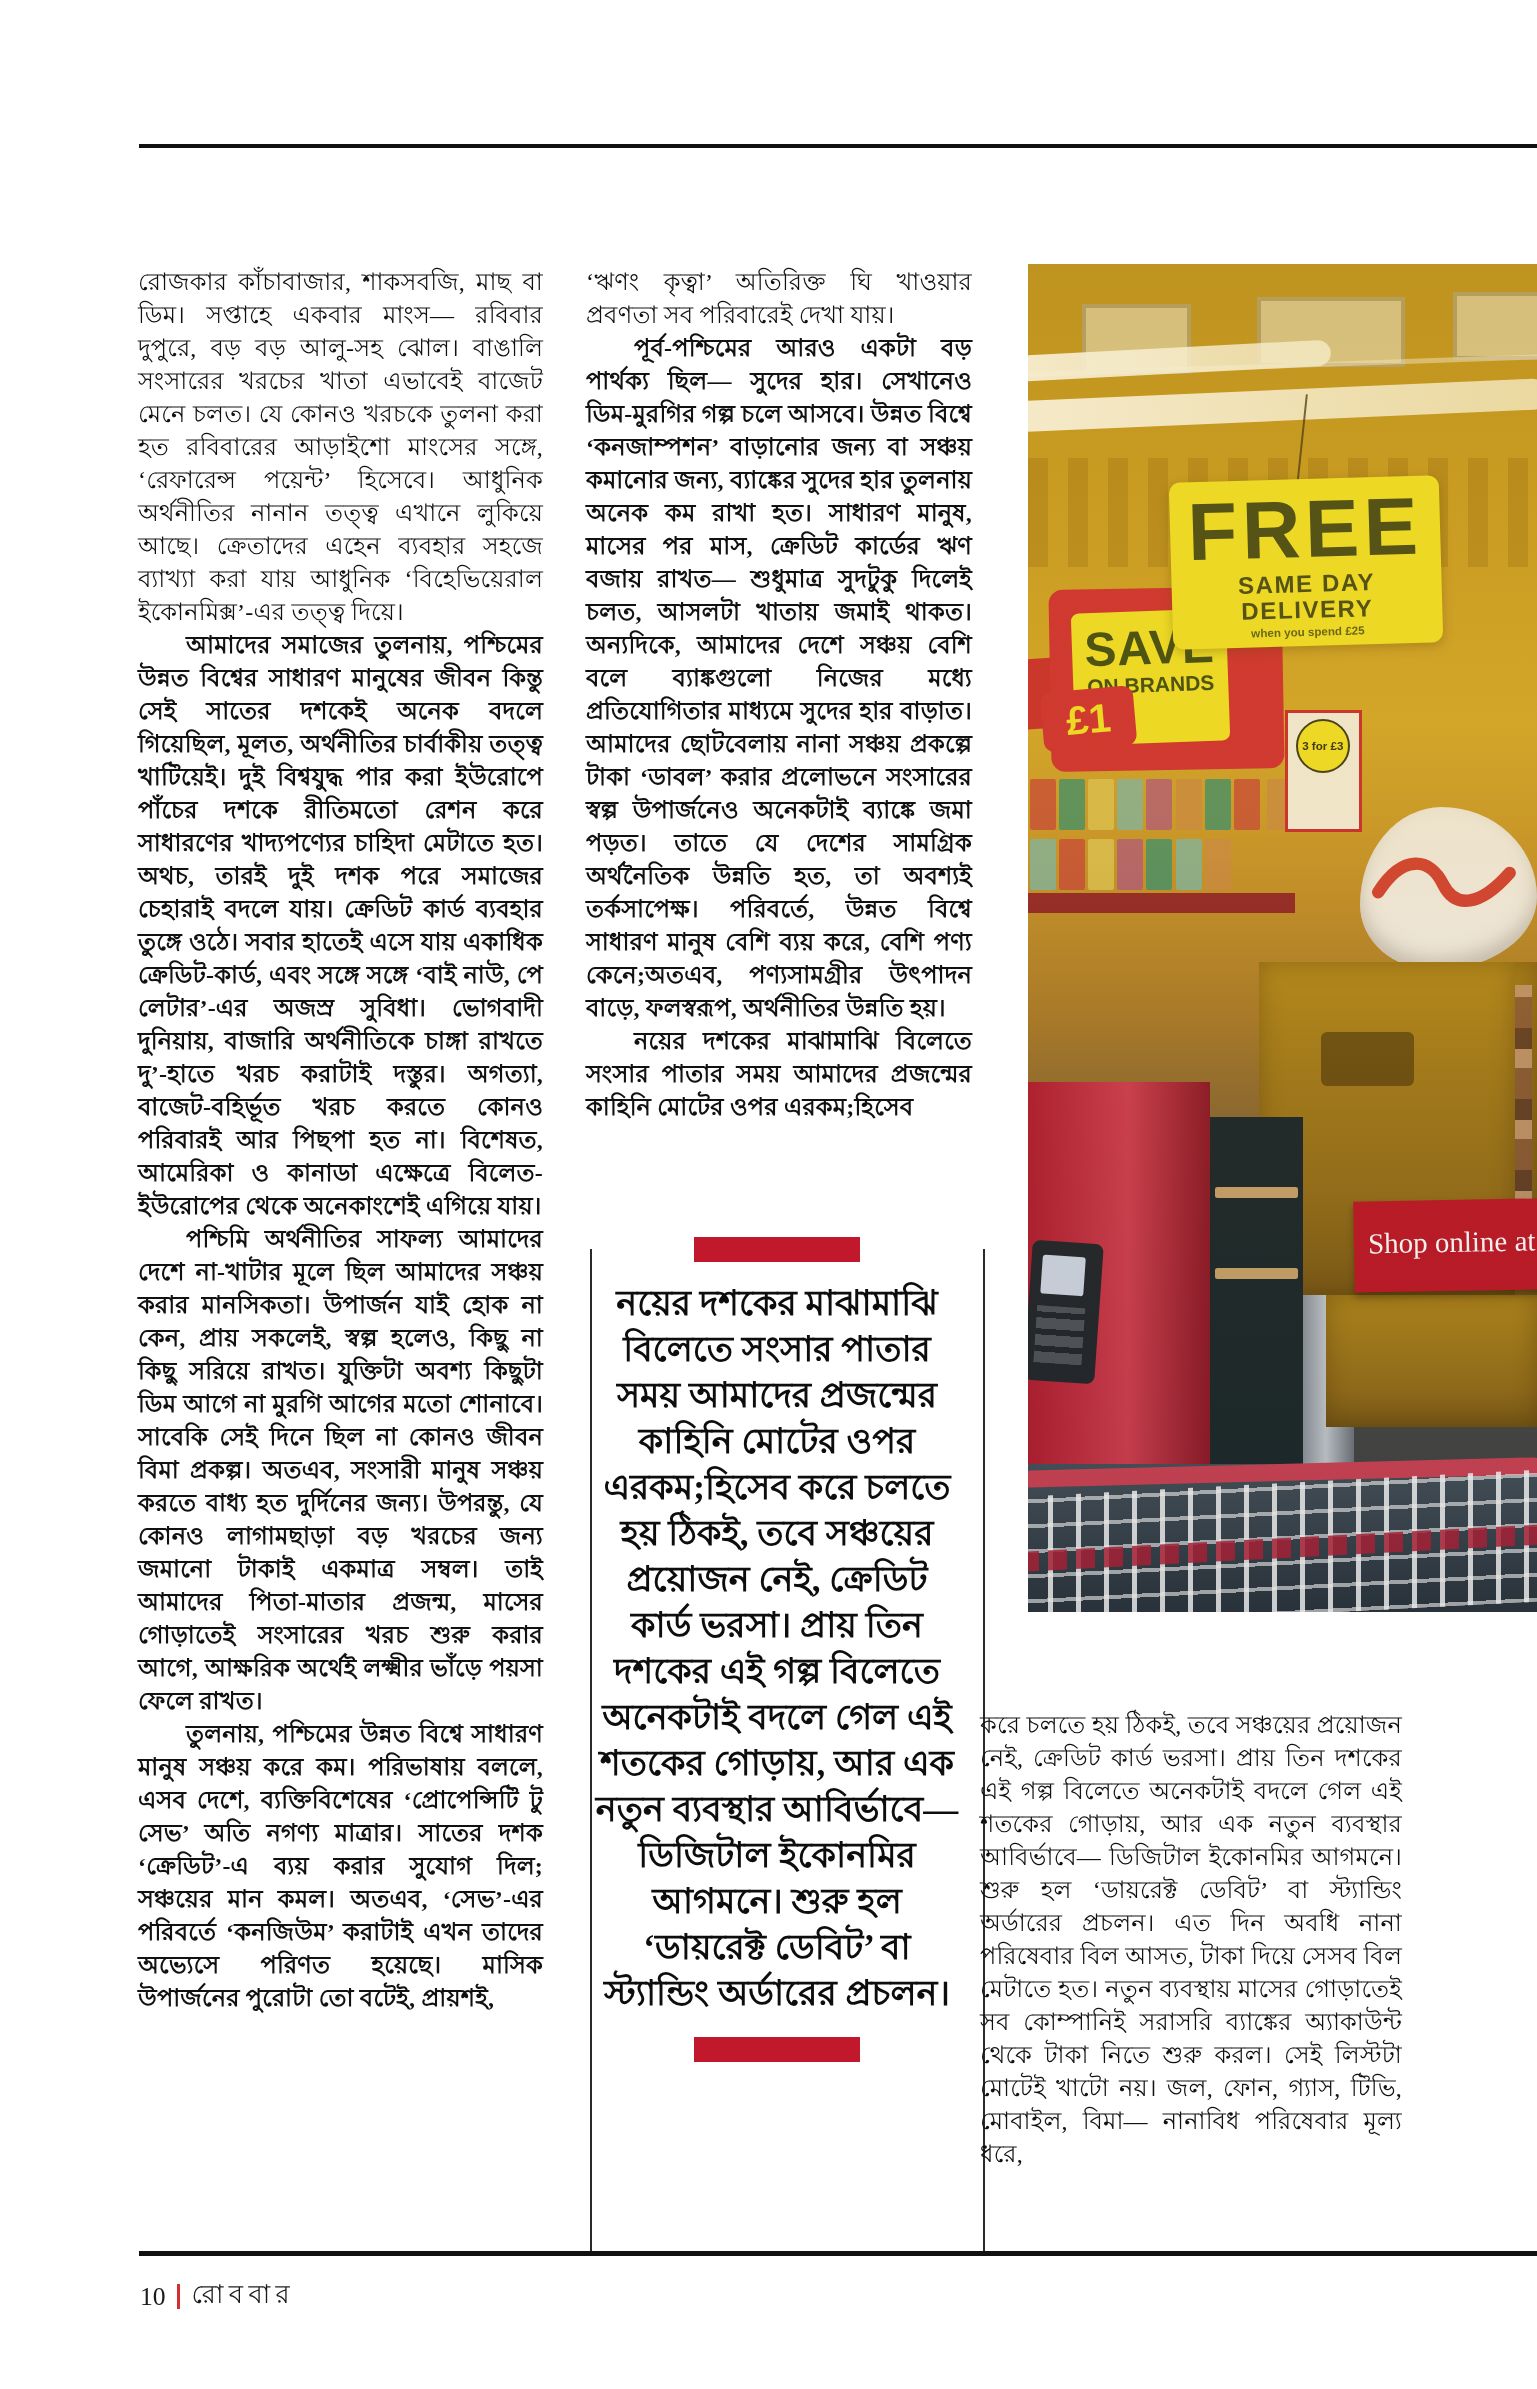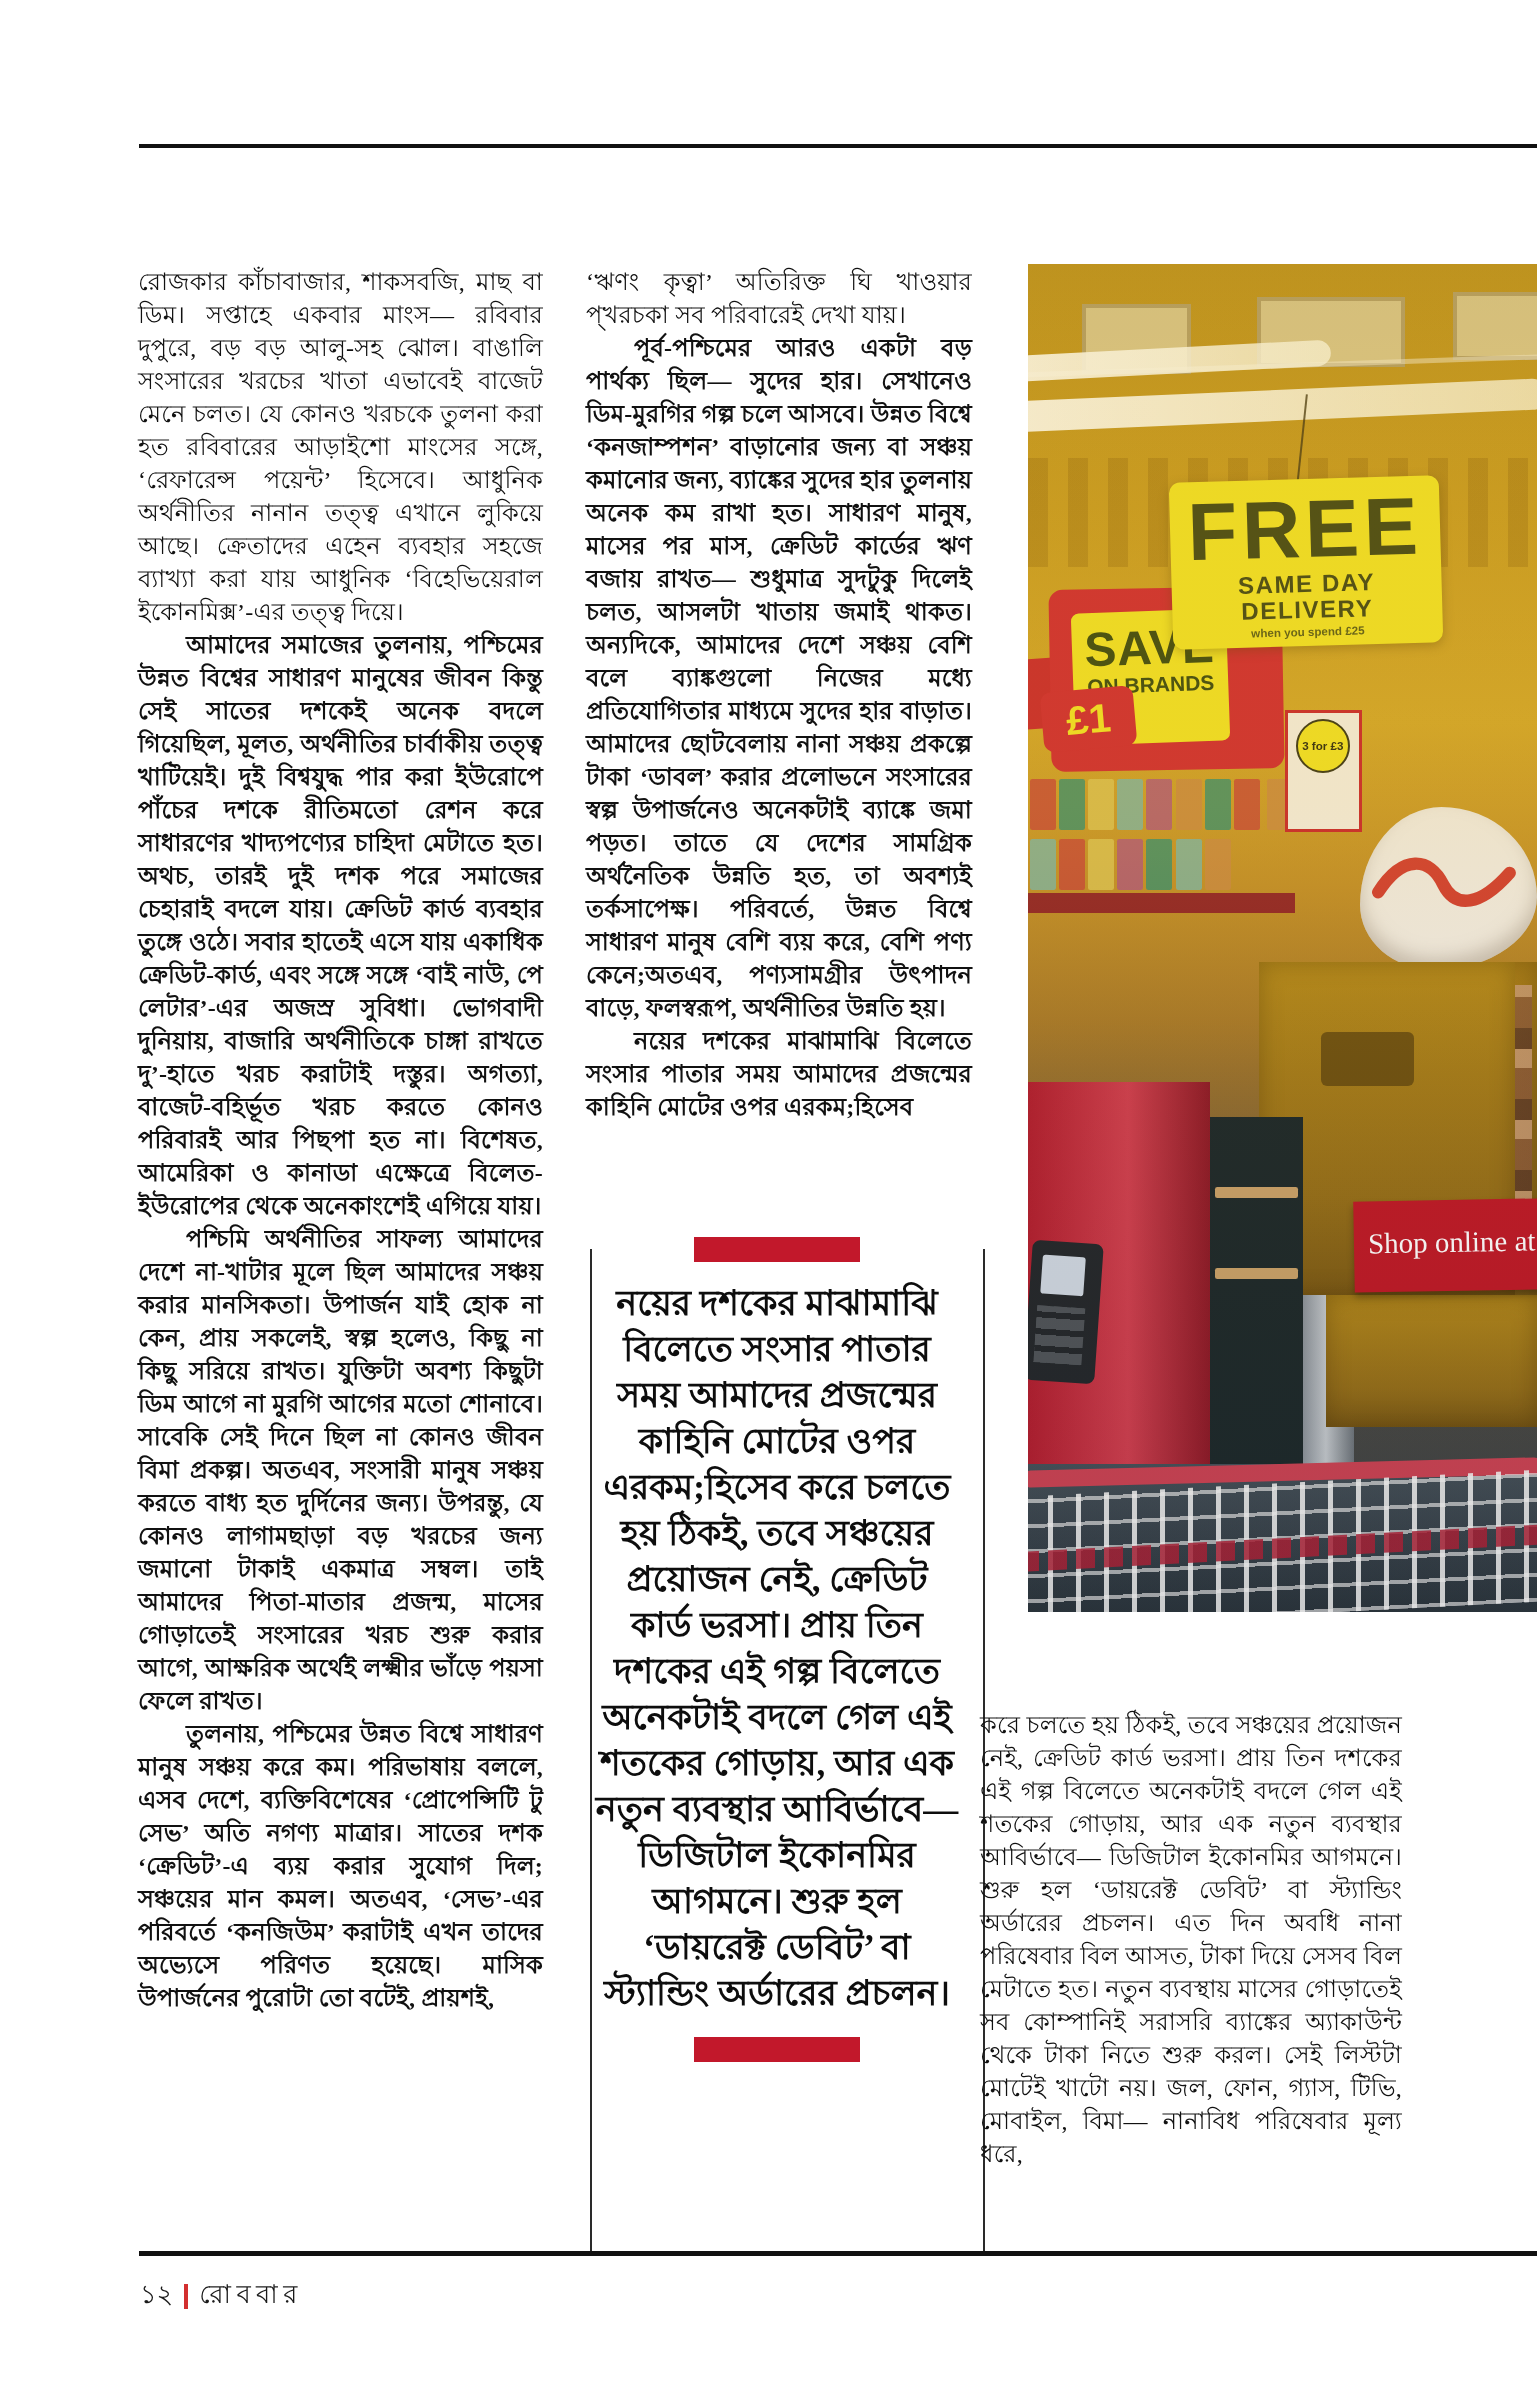--- a/index.html
+++ b/index.html
@@ -140,21 +140,21 @@
   <div class="top-rule"></div>
 
   <div class="col col-1">
     <p>রোজকার কাঁচাবাজার, শাকসবজি, মাছ বা ডিম। সপ্তাহে একবার মাংস— রবিবার দুপুরে, বড় বড় আলু-সহ ঝোল। বাঙালি সংসারের খরচের খাতা এভাবেই বাজেট মেনে চলত। যে কোনও খরচকে তুলনা করা হত রবিবারের আড়াইশো মাংসের সঙ্গে, ‘রেফারেন্স পয়েন্ট’ হিসেবে। আধুনিক অর্থনীতির নানান তত্ত্ব এখানে লুকিয়ে আছে। ক্রেতাদের এহেন ব্যবহার সহজে ব্যাখ্যা করা যায় আধুনিক ‘বিহেভিয়েরাল ইকোনমিক্স’-এর তত্ত্ব দিয়ে।</p>
     <p>আমাদের সমাজের তুলনায়, পশ্চিমের উন্নত বিশ্বের সাধারণ মানুষের জীবন কিন্তু সেই সাতের দশকেই অনেক বদলে গিয়েছিল, মূলত, অর্থনীতির চার্বাকীয় তত্ত্ব খাটিয়েই। দুই বিশ্বযুদ্ধ পার করা ইউরোপে পাঁচের দশকে রীতিমতো রেশন করে সাধারণের খাদ্যপণ্যের চাহিদা মেটাতে হত। অথচ, তারই দুই দশক পরে সমাজের চেহারাই বদলে যায়। ক্রেডিট কার্ড ব্যবহার তুঙ্গে ওঠে। সবার হাতেই এসে যায় একাধিক ক্রেডিট-কার্ড, এবং সঙ্গে সঙ্গে ‘বাই নাউ, পে লেটার’-এর অজস্র সুবিধা। ভোগবাদী দুনিয়ায়, বাজারি অর্থনীতিকে চাঙ্গা রাখতে দু’-হাতে খরচ করাটাই দস্তুর। অগত্যা, বাজেট-বহির্ভূত খরচ করতে কোনও পরিবারই আর পিছপা হত না। বিশেষত, আমেরিকা ও কানাডা এক্ষেত্রে বিলেত-ইউরোপের থেকে অনেকাংশেই এগিয়ে যায়।</p>
     <p>পশ্চিমি অর্থনীতির সাফল্য আমাদের দেশে না-খাটার মূলে ছিল আমাদের সঞ্চয় করার মানসিকতা। উপার্জন যাই হোক না কেন, প্রায় সকলেই, স্বল্প হলেও, কিছু না কিছু সরিয়ে রাখত। যুক্তিটা অবশ্য কিছুটা ডিম আগে না মুরগি আগের মতো শোনাবে। সাবেকি সেই দিনে ছিল না কোনও জীবন বিমা প্রকল্প। অতএব, সংসারী মানুষ সঞ্চয় করতে বাধ্য হত দুর্দিনের জন্য। উপরন্তু, যে কোনও লাগামছাড়া বড় খরচের জন্য জমানো টাকাই একমাত্র সম্বল। তাই আমাদের পিতা-মাতার প্রজন্ম, মাসের গোড়াতেই সংসারের খরচ শুরু করার আগে, আক্ষরিক অর্থেই লক্ষ্মীর ভাঁড়ে পয়সা ফেলে রাখত।</p>
     <p>তুলনায়, পশ্চিমের উন্নত বিশ্বে সাধারণ মানুষ সঞ্চয় করে কম। পরিভাষায় বললে, এসব দেশে, ব্যক্তিবিশেষের ‘প্রোপেন্সিটি টু সেভ’ অতি নগণ্য মাত্রার। সাতের দশক ‘ক্রেডিট’-এ ব্যয় করার সুযোগ দিল; সঞ্চয়ের মান কমল। অতএব, ‘সেভ’-এর পরিবর্তে ‘কনজিউম’ করাটাই এখন তাদের অভ্যেসে পরিণত হয়েছে। মাসিক উপার্জনের পুরোটা তো বটেই, প্রায়শই,</p>
   </div>
 
   <div class="col col-2">
-    <p>‘ঋণং কৃত্বা’ অতিরিক্ত ঘি খাওয়ার প্খরচকা সব পরিবারেই দেখা যায়।</p>
+    <p>‘ঋণং কৃত্বা’ অতিরিক্ত ঘি খাওয়ার প্রবণতা সব পরিবারেই দেখা যায়।</p>
     <p>পূর্ব-পশ্চিমের আরও একটা বড় পার্থক্য ছিল— সুদের হার। সেখানেও ডিম-মুরগির গল্প চলে আসবে। উন্নত বিশ্বে ‘কনজাম্পশন’ বাড়ানোর জন্য বা সঞ্চয় কমানোর জন্য, ব্যাঙ্কের সুদের হার তুলনায় অনেক কম রাখা হত। সাধারণ মানুষ, মাসের পর মাস, ক্রেডিট কার্ডের ঋণ বজায় রাখত— শুধুমাত্র সুদটুকু দিলেই চলত, আসলটা খাতায় জমাই থাকত। অন্যদিকে, আমাদের দেশে সঞ্চয় বেশি বলে ব্যাঙ্কগুলো নিজের মধ্যে প্রতিযোগিতার মাধ্যমে সুদের হার বাড়াত। আমাদের ছোটবেলায় নানা সঞ্চয় প্রকল্পে টাকা ‘ডাবল’ করার প্রলোভনে সংসারের স্বল্প উপার্জনেও অনেকটাই ব্যাঙ্কে জমা পড়ত। তাতে যে দেশের সামগ্রিক অর্থনৈতিক উন্নতি হত, তা অবশ্যই তর্কসাপেক্ষ। পরিবর্তে, উন্নত বিশ্বে সাধারণ মানুষ বেশি ব্যয় করে, বেশি পণ্য কেনে;অতএব, পণ্যসামগ্রীর উৎপাদন বাড়ে, ফলস্বরূপ, অর্থনীতির উন্নতি হয়।</p>
     <p>নয়ের দশকের মাঝামাঝি বিলেতে সংসার পাতার সময় আমাদের প্রজন্মের কাহিনি মোটের ওপর এরকম;হিসেব</p>
   </div>
 
   <div class="pull-quote-block">
     <div class="pq-rule"></div>
     <p class="pull-quote">নয়ের দশকের মাঝামাঝি বিলেতে সংসার পাতার সময় আমাদের প্রজন্মের কাহিনি মোটের ওপর এরকম;হিসেব করে চলতে হয় ঠিকই, তবে সঞ্চয়ের প্রয়োজন নেই, ক্রেডিট কার্ড ভরসা। প্রায় তিন দশকের এই গল্প বিলেতে অনেকটাই বদলে গেল এই শতকের গোড়ায়, আর এক নতুন ব্যবস্থার আবির্ভাবে— ডিজিটাল ইকোনমির আগমনে। শুরু হল ‘ডায়রেক্ট ডেবিট’ বা স্ট্যান্ডিং অর্ডারের প্রচলন।</p>
     <div class="pq-rule pq-rule-bottom"></div>
   </div>
 
@@ -235,19 +235,19 @@
 
     <div class="ph-tint"></div>
   </div>
 
   <div class="col col-3">
     <p>করে চলতে হয় ঠিকই, তবে সঞ্চয়ের প্রয়োজন নেই, ক্রেডিট কার্ড ভরসা। প্রায় তিন দশকের এই গল্প বিলেতে অনেকটাই বদলে গেল এই শতকের গোড়ায়, আর এক নতুন ব্যবস্থার আবির্ভাবে— ডিজিটাল ইকোনমির আগমনে। শুরু হল ‘ডায়রেক্ট ডেবিট’ বা স্ট্যান্ডিং অর্ডারের প্রচলন। এত দিন অবধি নানা পরিষেবার বিল আসত, টাকা দিয়ে সেসব বিল মেটাতে হত। নতুন ব্যবস্থায় মাসের গোড়াতেই সব কোম্পানিই সরাসরি ব্যাঙ্কের অ্যাকাউন্ট থেকে টাকা নিতে শুরু করল। সেই লিস্টটা মোটেই খাটো নয়। জল, ফোন, গ্যাস, টিভি, মোবাইল, বিমা— নানাবিধ পরিষেবার মূল্য ধরে,</p>
   </div>
 
   <div class="footer-rule"></div>
   <div class="footer">
-    <span>১২</span>
+    <span>10</span>
     <span class="sep"></span>
     <span class="mag">রোববার</span>
   </div>
 
 </div>
 
 
 </body></html>

